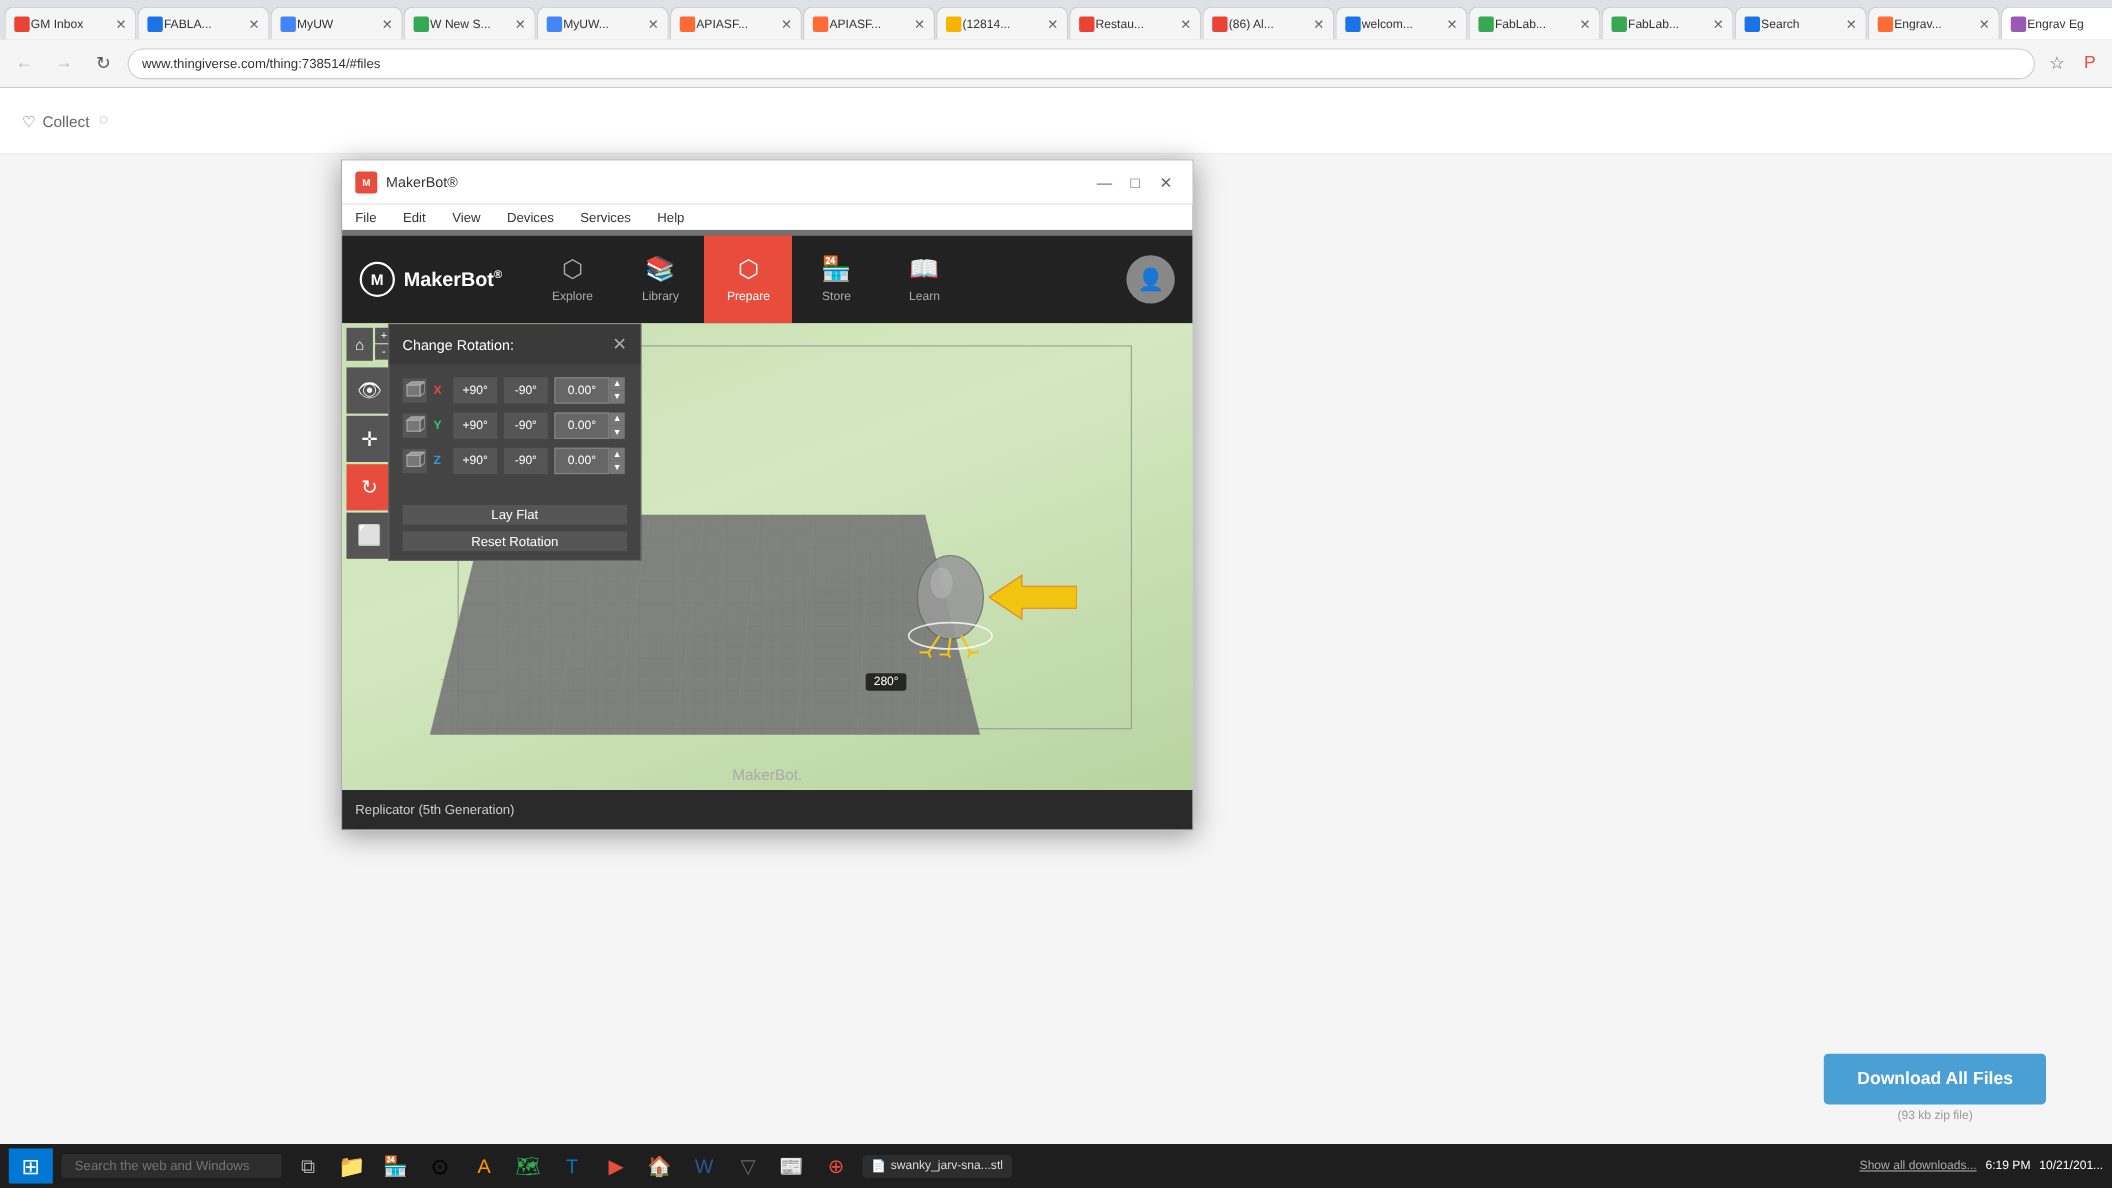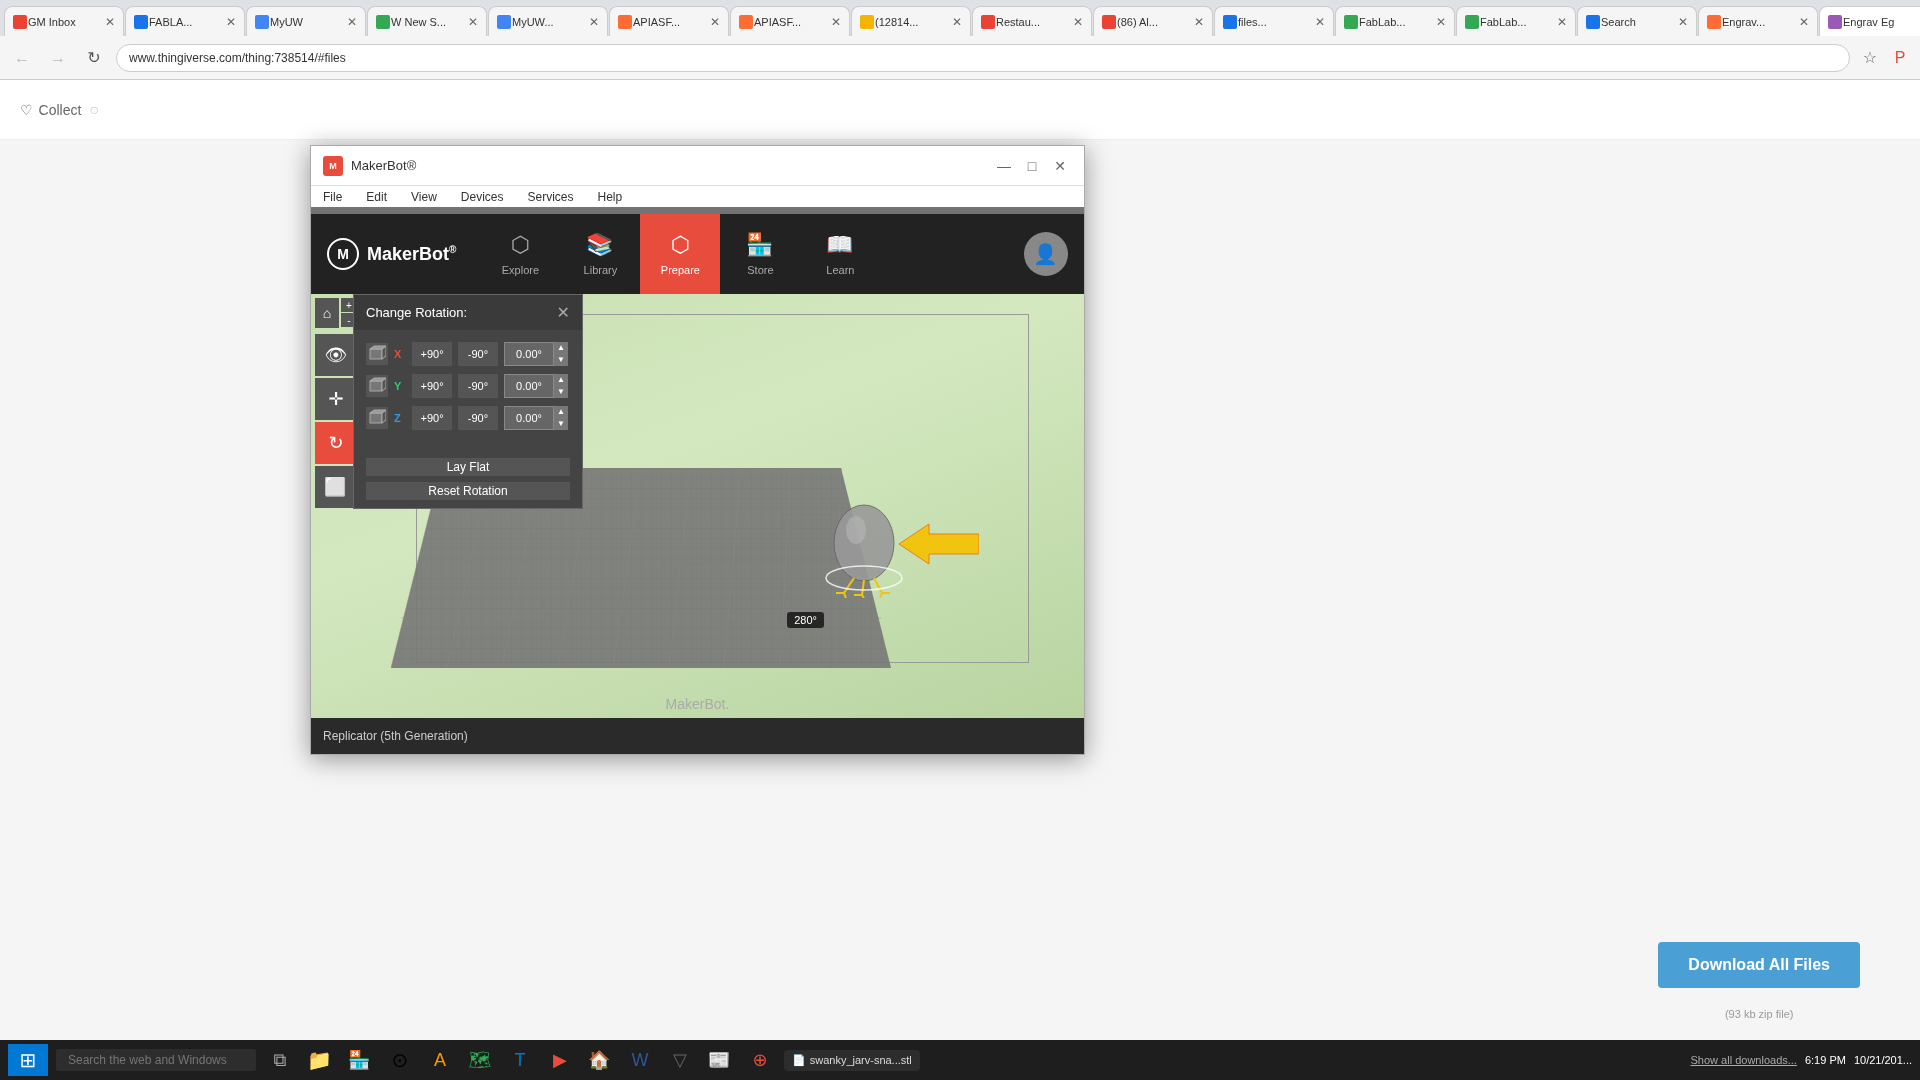--- a/index.html
+++ b/index.html
@@ -28,40 +28,40 @@
     
     .page-bg { width: 100%; height: 100%; background: #f5f5f5; position: relative; }
 
     
     .collect-bar { position: absolute; top: 0; left: 0; right: 0; height: 60px; background: #fff; display: flex; align-items: center; padding: 0 20px; border-bottom: 1px solid #eee; }
     .collect-btn { display: flex; align-items: center; gap: 6px; font-size: 14px; color: #666; }
 
     
     .download-section { position: absolute; bottom: 60px; right: 60px; }
     .download-all-btn { background: #4a9fd5; color: white; border: none; padding: 14px 30px; border-radius: 4px; font-size: 16px; font-weight: bold; cursor: pointer; }
-    .download-sub { font-size: 11px; color: #999; text-align: center; margin-top: 20px; }
+    .download-sub { font-size: 11px; color: #999; text-align: center; margin-top: 4px; }
 
     
     .taskbar { position: absolute; bottom: 0; left: 0; right: 0; height: 40px; background: #1e1e1e; display: flex; align-items: center; padding: 0 8px; gap: 8px; z-index: 100; }
     .taskbar-search { background: #2d2d2d; border: none; border-radius: 2px; color: #fff; padding: 4px 12px; font-size: 12px; width: 200px; }
     .taskbar-icon { width: 32px; height: 32px; display: flex; align-items: center; justify-content: center; font-size: 18px; cursor: pointer; }
     .taskbar-right { margin-left: auto; display: flex; align-items: center; gap: 8px; font-size: 11px; color: #fff; }
     .taskbar-file { background: #2d2d2d; border-radius: 4px; padding: 4px 8px; font-size: 11px; color: #ddd; display: flex; align-items: center; gap: 4px; max-width: 160px; }
     .show-downloads { font-size: 11px; color: #aaa; cursor: pointer; text-decoration: underline; }
 
     
     .makerbot-window { position: absolute; top: 65px; left: 310px; width: 775px; height: 610px; background: #fff; box-shadow: 0 4px 24px rgba(0,0,0,0.4); border: 1px solid #aaa; z-index: 50; display: flex; flex-direction: column; }
 
     .window-titlebar { background: #fff; height: 40px; display: flex; align-items: center; padding: 0 12px; border-bottom: 1px solid #ddd; }
     .window-logo { width: 20px; height: 20px; background: #e74c3c; border-radius: 3px; display: flex; align-items: center; justify-content: center; color: white; font-size: 10px; margin-right: 8px; }
     .window-title { font-size: 13px; color: #333; flex: 1; }
     .window-controls { display: flex; gap: 4px; }
     .win-ctrl { width: 24px; height: 24px; display: flex; align-items: center; justify-content: center; color: #666; cursor: pointer; font-size: 14px; }
 
-    .window-menubar { height: 28px; display: flex; align-items: center; padding: 0 8px; gap: 16px; border-bottom: 7px solid #737373; }
+    .window-menubar { height: 28px; display: flex; align-items: center; padding: 0 8px; gap: 16px; border-bottom: 5px solid #737373; }
     .menu-item { font-size: 12px; color: #333; cursor: pointer; padding: 0 4px; }
 
     
     .makerbot-navbar { background: #222; height: 80px; display: flex; align-items: center; padding: 0 16px; gap: 0; }
     .makerbot-logo { display: flex; align-items: center; gap: 8px; margin-right: 24px; }
     .mb-logo-circle { width: 32px; height: 32px; border-radius: 50%; border: 2px solid #fff; display: flex; align-items: center; justify-content: center; }
     .mb-logo-m { color: white; font-size: 14px; font-weight: bold; }
     .makerbot-brand { color: white; font-size: 18px; font-weight: bold; }
     .makerbot-brand sup { font-size: 10px; }
     
@@ -151,21 +151,21 @@
       <span class="tab-text">Restau...</span>
       <span class="tab-close">✕</span>
     </div>
     <div class="tab">
       <div class="tab-favicon" style="background:#ea4335;"></div>
       <span class="tab-text">(86) Al...</span>
       <span class="tab-close">✕</span>
     </div>
     <div class="tab">
       <div class="tab-favicon" style="background:#1a73e8;"></div>
-      <span class="tab-text">files...</span>
+      <span class="tab-text">welcom...</span>
       <span class="tab-close">✕</span>
     </div>
     <div class="tab">
       <div class="tab-favicon" style="background:#34a853;"></div>
       <span class="tab-text">FabLab...</span>
       <span class="tab-close">✕</span>
     </div>
     <div class="tab">
       <div class="tab-favicon" style="background:#34a853;"></div>
       <span class="tab-text">FabLab...</span>

